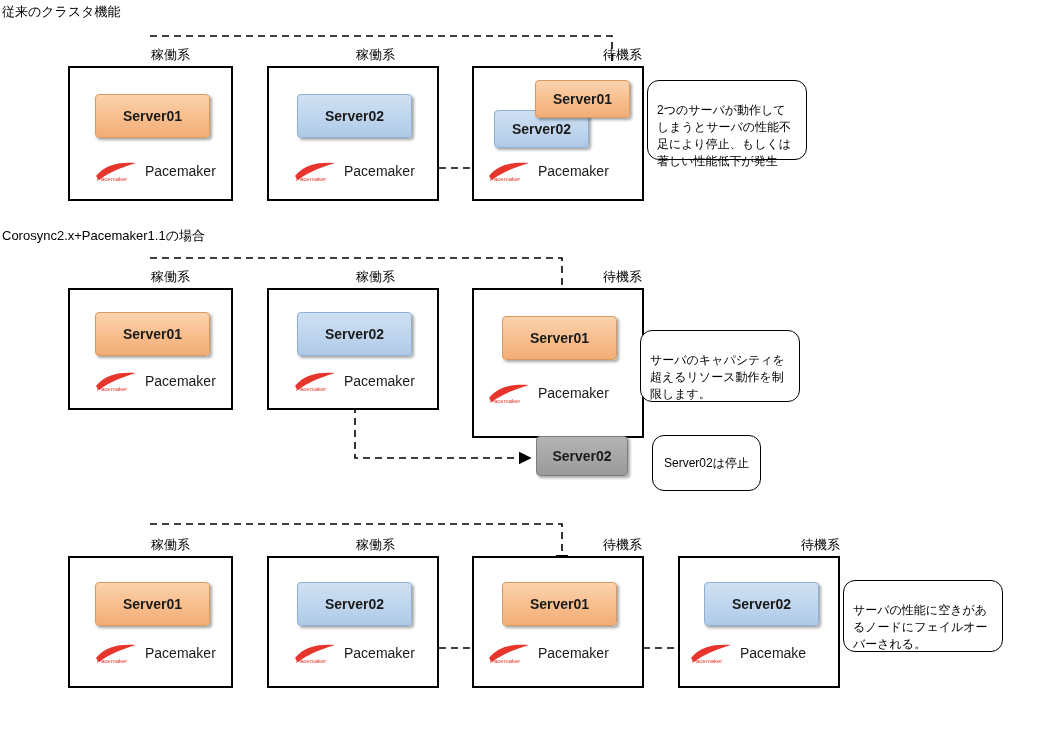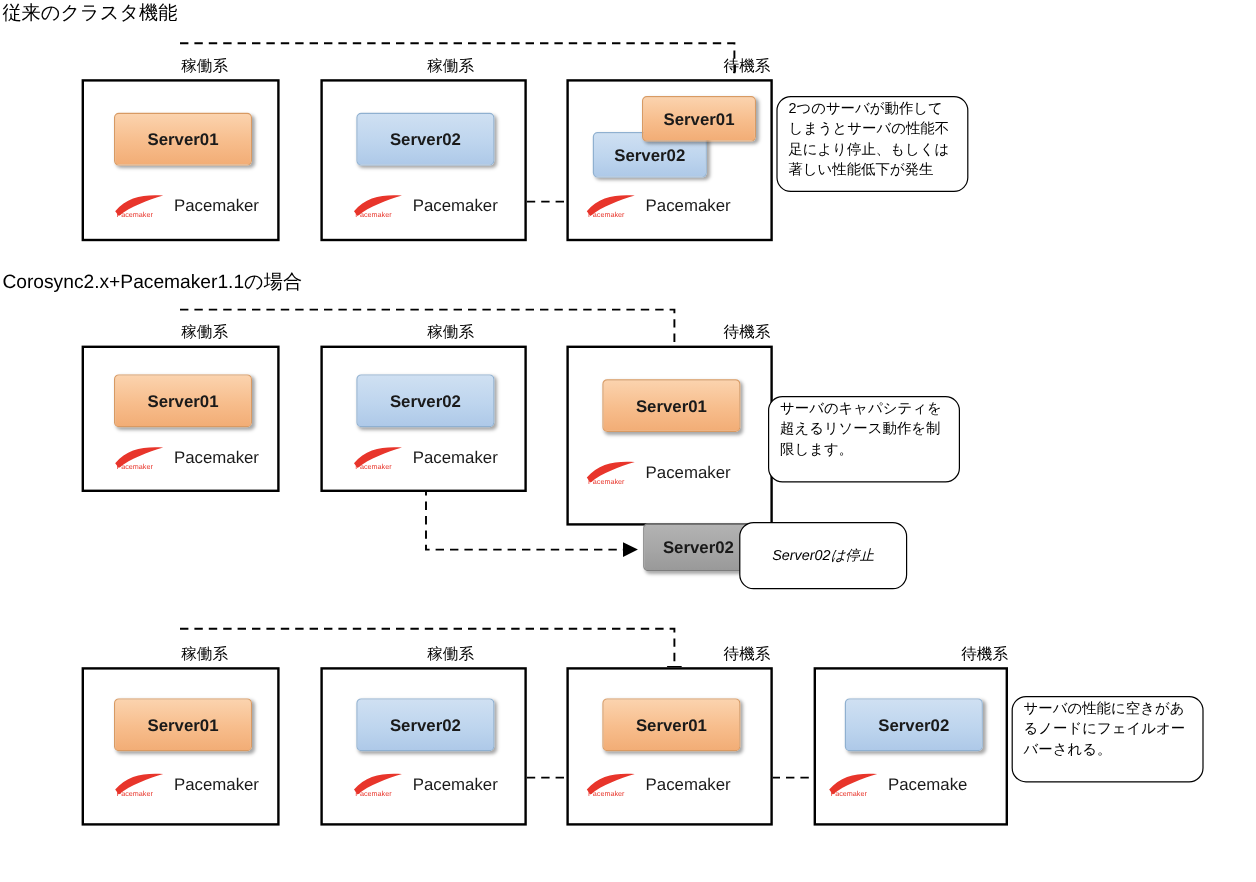--- a/index.html
+++ b/index.html
@@ -2,21 +2,21 @@
 <html><head>
 <meta charset="utf-8">
 <style>
   html,body{margin:0;padding:0;}
   body{
     width:1047px;height:735px;position:relative;background:#ffffff;
     font-family:"Liberation Sans","DejaVu Sans",sans-serif;
     color:#000;overflow:hidden;
   }
   .abs{position:absolute;}
-  .section-title{font-size:16px;line-height:16px;white-space:nowrap;}
+  .section-title{font-size:13px;line-height:16px;white-space:nowrap;}
   .node-box{
     position:absolute;border:2px solid #000;background:#fff;box-sizing:border-box;
   }
   .role-label{
     position:absolute;font-size:13px;white-space:nowrap;text-align:right;
   }
   .server{
     position:absolute;box-sizing:border-box;border-radius:4px;
     display:flex;align-items:center;justify-content:center;
     font-size:14px;font-weight:bold;color:#1a1a1a;
@@ -33,21 +33,21 @@
   .server.gray{
     background:linear-gradient(180deg,#b3b3b3 0%,#a6a6a6 55%,#999999 100%);
     border-color:#7d7d7d;
   }
   .server.shadow{box-shadow:2px 2px 3px rgba(0,0,0,0.35);}
   .pm-row{position:absolute;display:flex;align-items:center;gap:6px;}
   .pm-text{font-size:14px;color:#1a1a1a;white-space:nowrap;}
   .pm-logo{width:46px;height:22px;position:relative;display:block;}
   .callout{
     position:absolute;border:1px solid #000;background:#fff;border-radius:12px;
-    box-sizing:border-box;padding:1px 9px;font-size:12px;line-height:17px;
+    box-sizing:border-box;padding:21px 9px;font-size:12px;line-height:17px;
     color:#000;
   }
   svg.overlay{position:absolute;left:0;top:0;width:1047px;height:735px;pointer-events:none;}
 </style>
 </head>
 <body>
 
 <div class="abs section-title" style="left:2px;top:4px;">従来のクラスタ機能</div>
 
 <svg class="overlay">
@@ -161,21 +161,21 @@
           <text x="4" y="21" font-size="6" fill="#e8352b" font-family="Liberation Sans, sans-serif">Pacemaker</text>
         </svg>
     </span>
     <span class="pm-text">Pacemaker</span>
   </div>
 </div>
 
 <div class="callout" style="left:640px;top:330px;width:160px;height:72px;">サーバのキャパシティを超えるリソース動作を制限します。</div>
 
 <div class="server gray shadow" style="left:536px;top:436px;width:92px;height:40px;">Server02</div>
-<div class="callout" style="left:616px;top:435px;width:140px;height:56px;display:flex;align-items:center;justify-content:center;font-style:italic;">Server02は停止</div>
+<div class="callout" style="left:652px;top:435px;width:109px;height:56px;display:flex;align-items:center;justify-content:center;">Server02は停止</div>
 
 <div class="role-label" style="left:110px;top:536px;width:80px;">稼働系</div>
 <div class="role-label" style="left:315px;top:536px;width:80px;">稼働系</div>
 <div class="role-label" style="left:562px;top:536px;width:80px;">待機系</div>
 <div class="role-label" style="left:760px;top:536px;width:80px;">待機系</div>
 
 <div class="node-box" style="left:68px;top:556px;width:165px;height:132px;">
   <div class="server orange shadow" style="left:25px;top:24px;width:115px;height:44px;">Server01</div>
   <div class="pm-row" style="left:23px;top:84px;">
     <span class="pm-logo">

